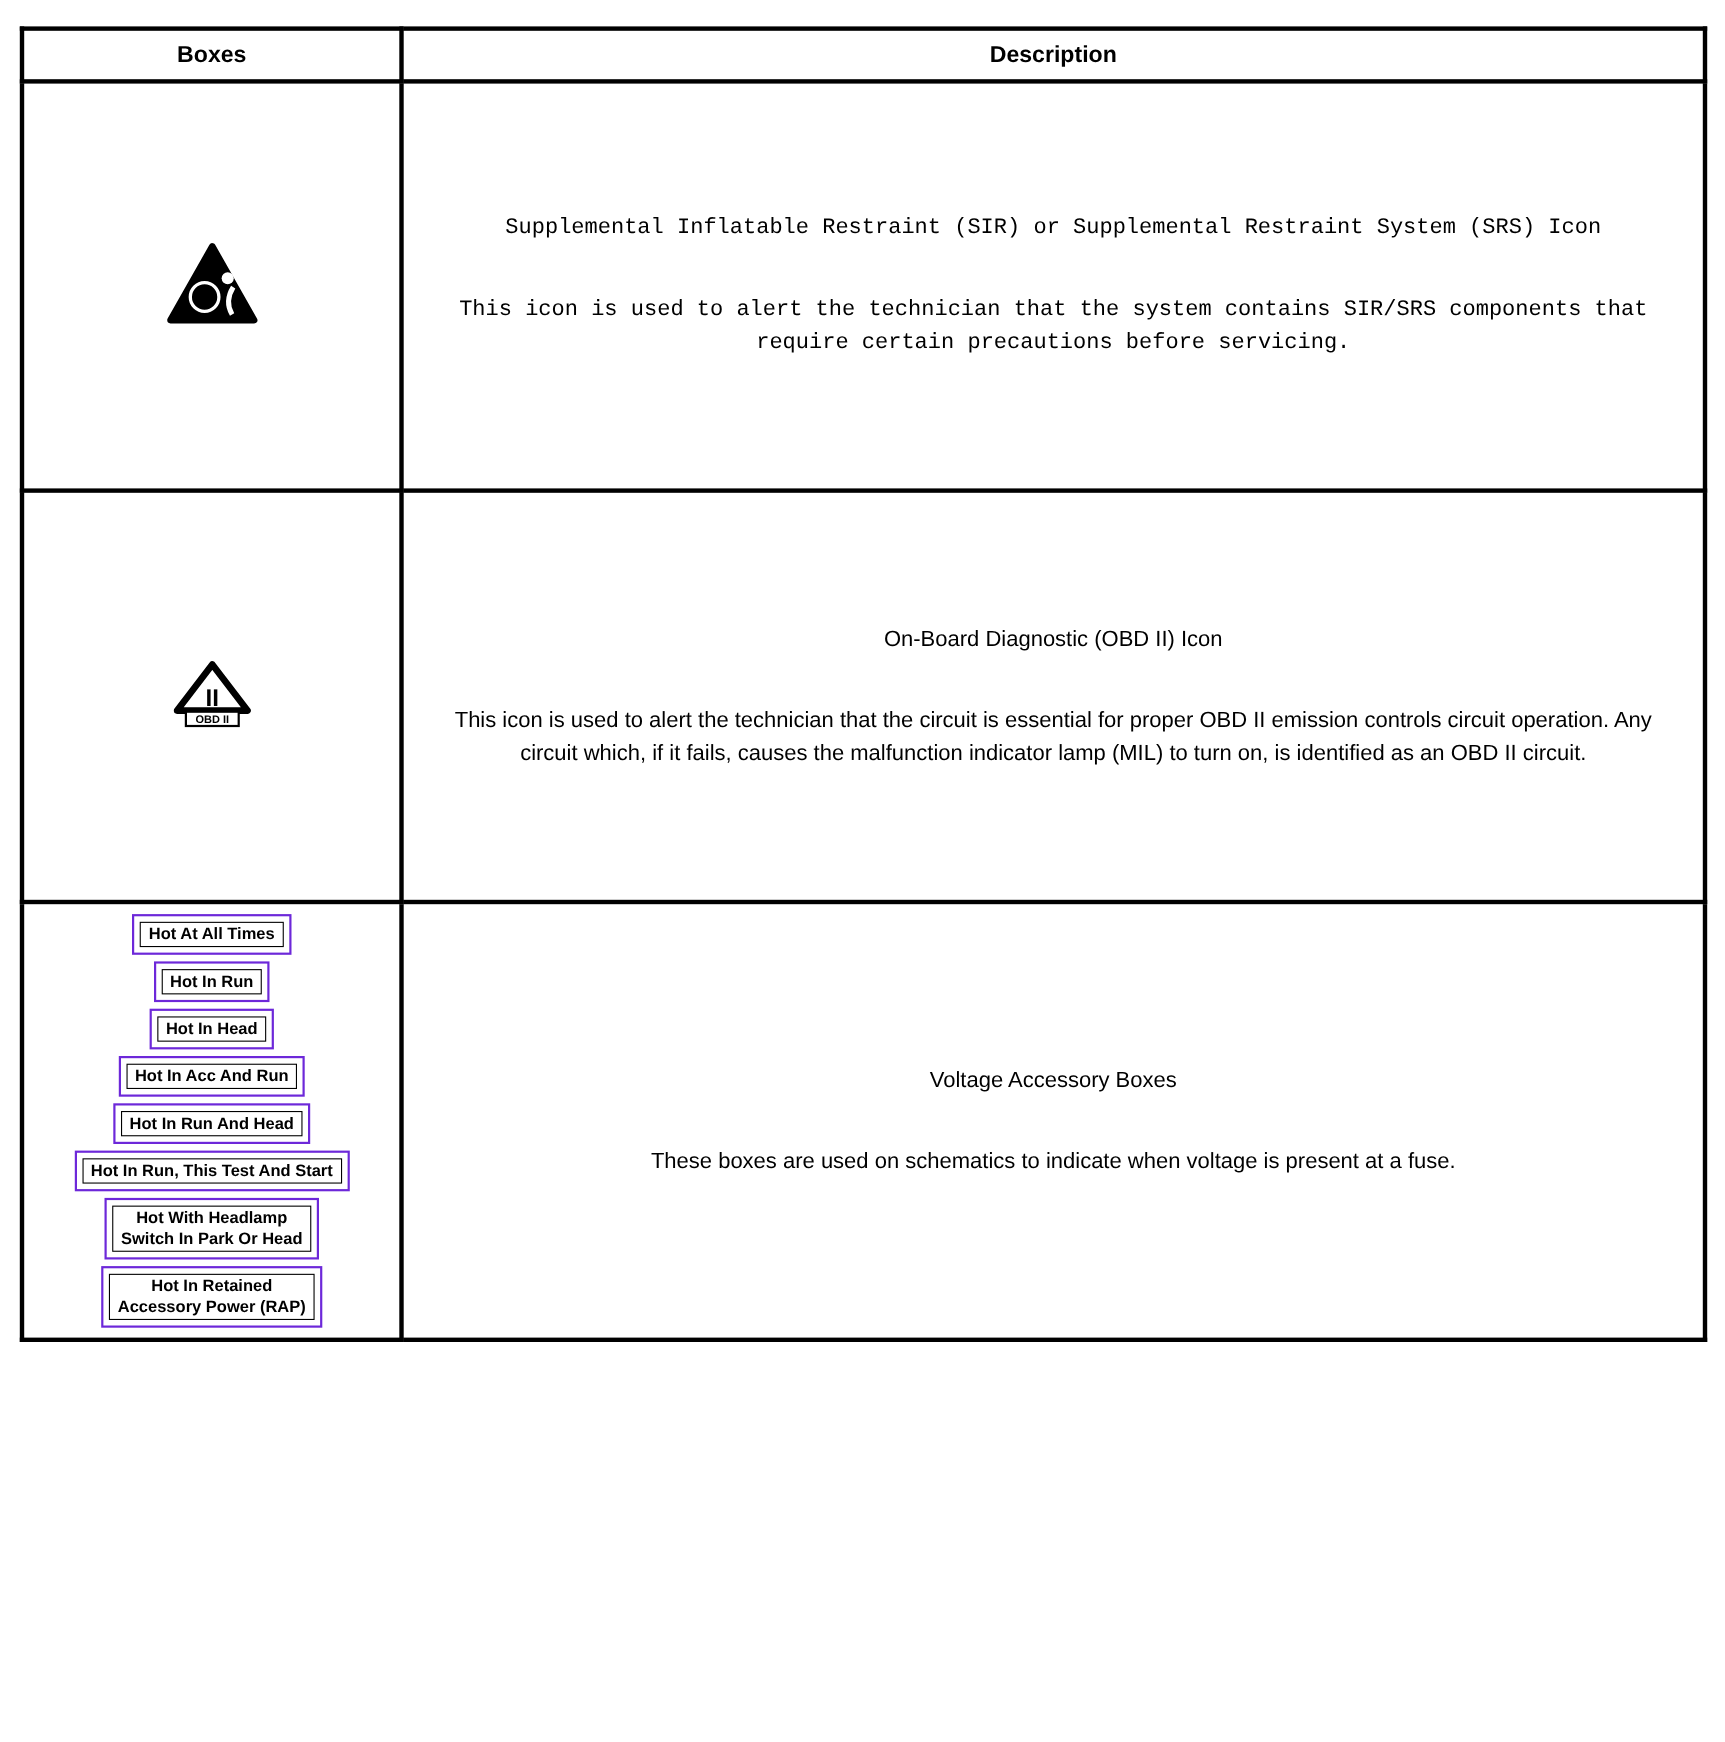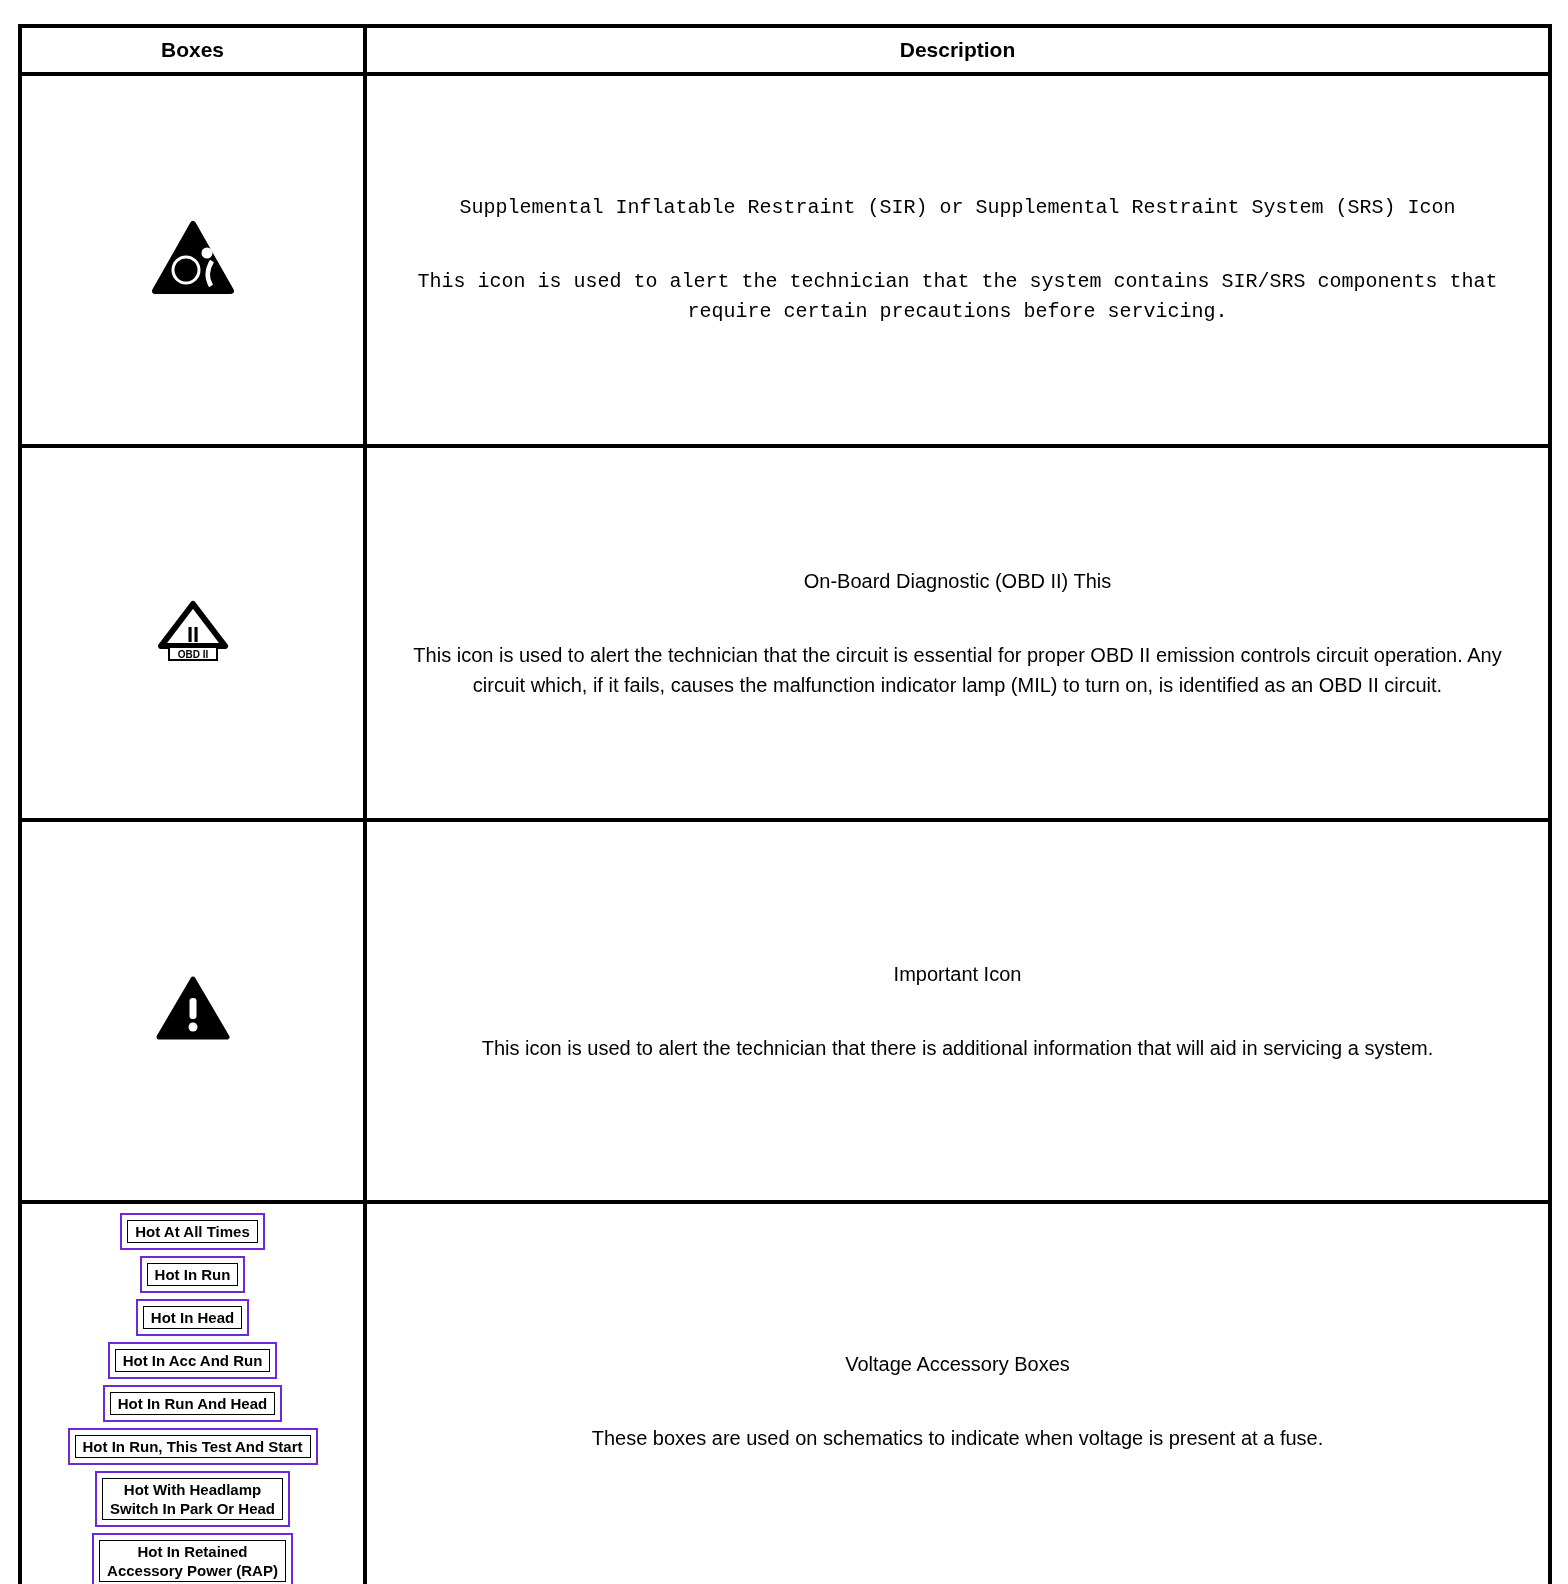--- a/index.html
+++ b/index.html
@@ -98,38 +98,25 @@
     <tr class="r2">
       <td class="symbol-cell">
         <svg class="icon-svg" width="74" height="62" viewBox="0 0 74 62">
           <path d="M37 4 L69 46 L5 46 Z" fill="#fff" stroke="#000" stroke-width="6" stroke-linejoin="round"></path>
           <text x="37" y="42" text-anchor="middle" font-size="22" font-weight="bold" fill="#000">II</text>
           <rect x="13" y="47" width="48" height="13" fill="#fff" stroke="#000" stroke-width="2"></rect>
           <text x="37" y="57.5" text-anchor="middle" font-size="10" font-weight="bold" fill="#000">OBD II</text>
         </svg>
       </td>
       <td class="desc-cell">
-        <span class="row-title">On-Board Diagnostic (OBD II) This</span>
+        <span class="row-title">On-Board Diagnostic (OBD II) Icon</span>
         <span class="row-body">This icon is used to alert the technician that the circuit is essential for proper OBD II emission controls circuit operation. Any circuit which, if it fails, causes the malfunction indicator lamp (MIL) to turn on, is identified as an OBD II circuit.</span>
       </td>
     </tr>
 
-    <tr class="r3">
-      <td class="symbol-cell">
-        <svg class="icon-svg" width="76" height="66" viewBox="0 0 76 66">
-          <path d="M38 3 L72 61 L4 61 Z" fill="#000" stroke="#000" stroke-width="5" stroke-linejoin="round"></path>
-          <rect x="34.5" y="22" width="7" height="21" rx="3" fill="#fff"></rect>
-          <circle cx="38" cy="51" r="4.5" fill="#fff"></circle>
-        </svg>
-      </td>
-      <td class="desc-cell">
-        <span class="row-title">Important Icon</span>
-        <span class="row-body">This icon is used to alert the technician that there is additional information that will aid in servicing a system.</span>
-      </td>
-    </tr>
 
     <tr class="r4">
       <td class="symbol-cell">
         <div class="vstack">
           <div class="vbox">
             <span class="vbox-label">Hot At All Times</span>
           </div>
           <div class="vbox">
             <span class="vbox-label">Hot In Run</span>
           </div>

